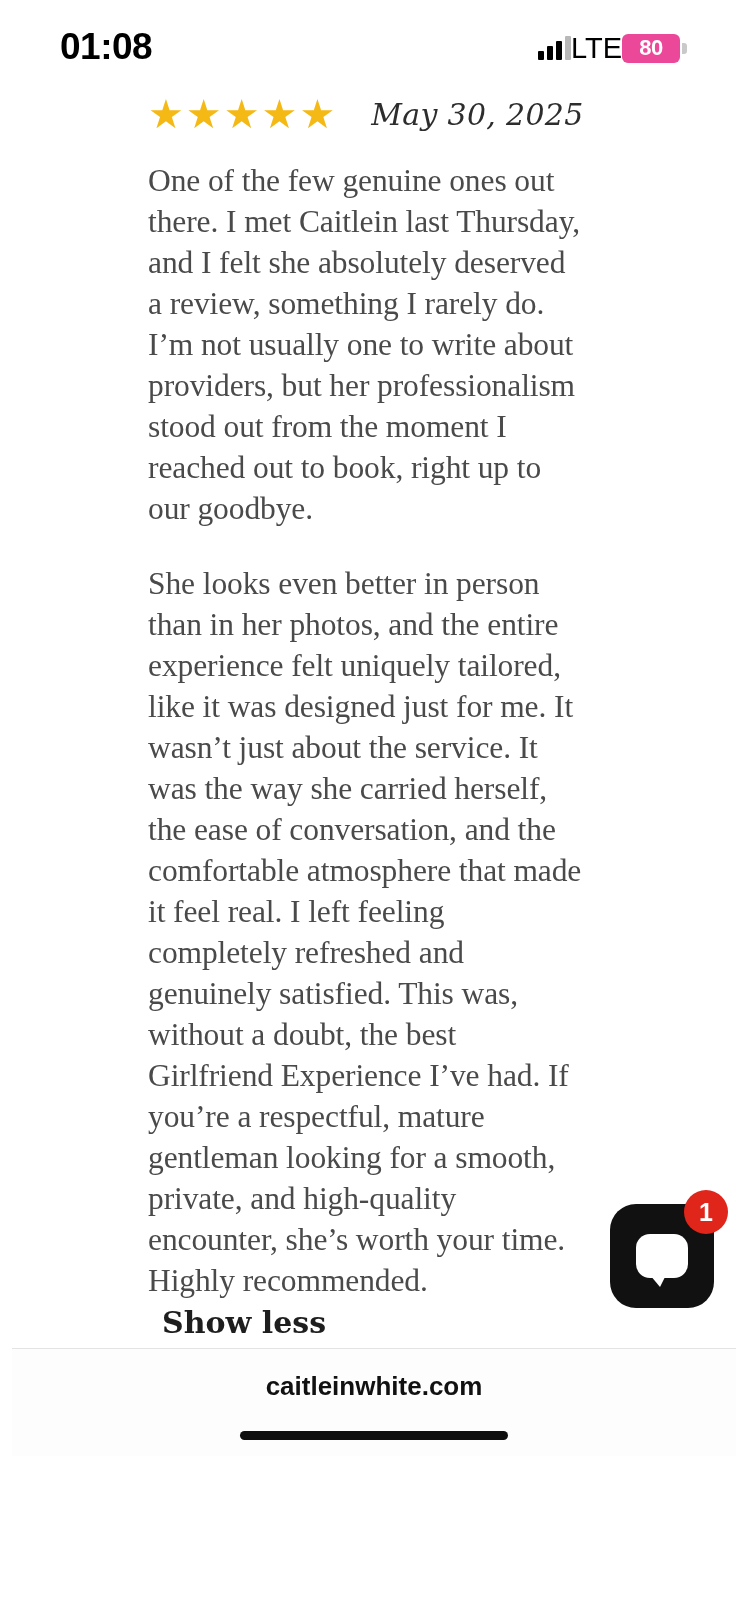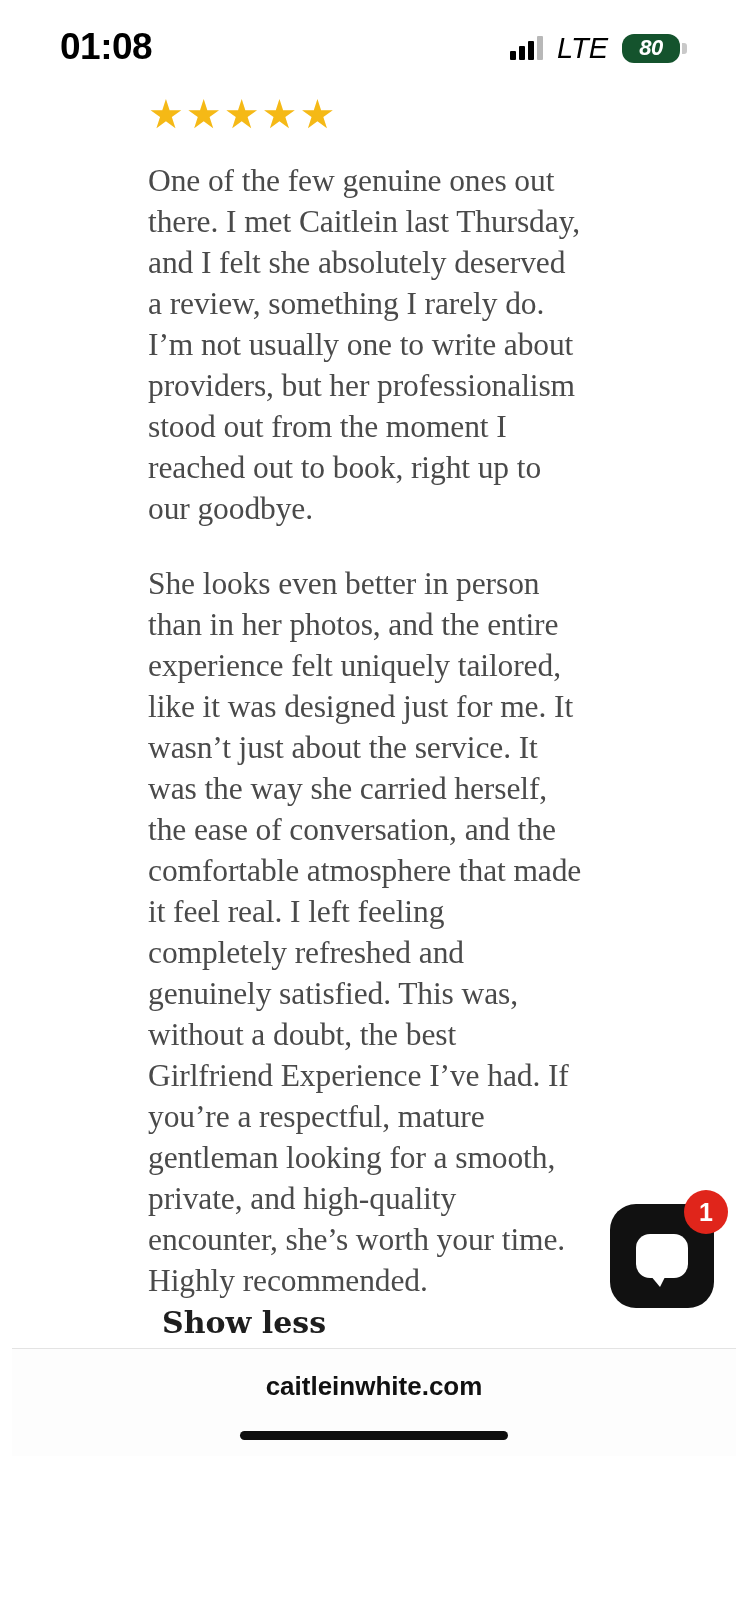--- a/index.html
+++ b/index.html
@@ -31,23 +31,21 @@
   .status-time {
     font-size: 37px;
     font-weight: 600;
     letter-spacing: -0.5px;
     color: #000;
     padding-top: 6px;
   }
   .status-right {
     display: flex;
     align-items: center;
-    gap: 14px;
     padding-top: 8px;
-    font-style: italic;
   }
   .signal {
     display: flex;
     align-items: flex-end;
     gap: 3px;
     height: 24px;
   }
   .signal i {
     display: block;
     width: 6px;
@@ -62,22 +60,22 @@
   .lte-label {
     font-size: 29px;
     font-weight: 500;
     color: #000;
     letter-spacing: 0px;
   }
   .battery {
     position: relative;
     width: 58px;
     height: 29px;
-    background: #14532d;
-    border-radius: 12px;
+    background: #ec4899;
+    border-radius: 6px;
     display: flex;
     align-items: center;
     justify-content: center;
   }
   .battery span {
     color: #fff;
     font-size: 22px;
     font-weight: 700;
     letter-spacing: -0.5px;
   }
@@ -237,20 +235,21 @@
       <div class="battery">
         <span>80</span>
       </div>
     </div>
   </div>
 
   <div class="review">
 
     <div class="review-head">
       <div class="stars">★★★★★</div>
+      <div class="review-date">May 30, 2025</div>
     </div>
 
     <div class="review-body">
       <p>One of the few genuine ones out there. I met Caitlein last Thursday, and I felt she absolutely deserved a review, something I rarely do. I’m not usually one to write about providers, but her professionalism stood out from the moment I reached out to book, right up to our goodbye.</p>
       <p>She looks even better in person than in her photos, and the entire experience felt uniquely tailored, like it was designed just for me. It wasn’t just about the service. It was the way she carried herself, the ease of conversation, and the comfortable atmosphere that made it feel real. I left feeling completely refreshed and genuinely satisfied. This was, without a doubt, the best Girlfriend Experience I’ve had. If you’re a respectful, mature gentleman looking for a smooth, private, and high-quality encounter, she’s worth your time. Highly recommended.</p>
       <span class="show-less">Show less</span>
     </div>
 
   </div>
 

